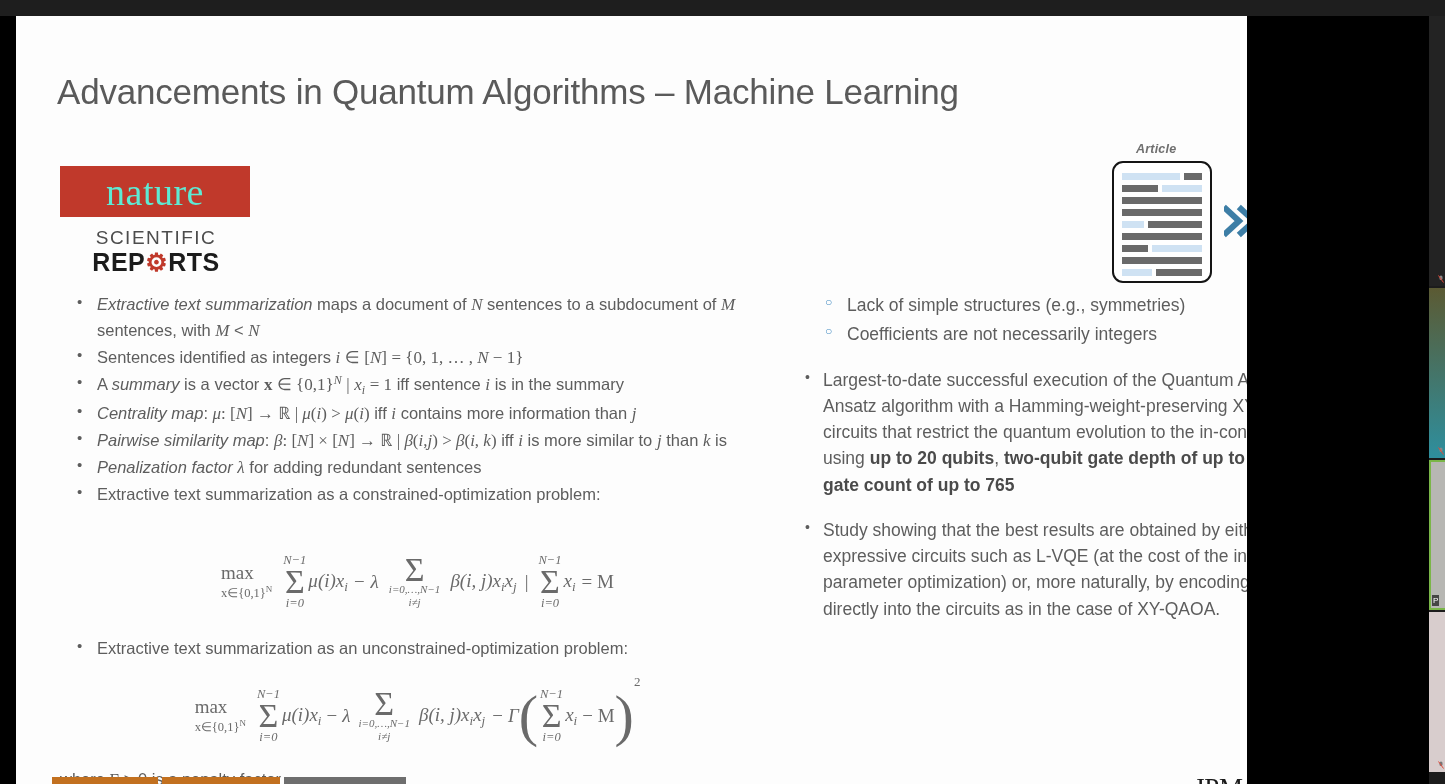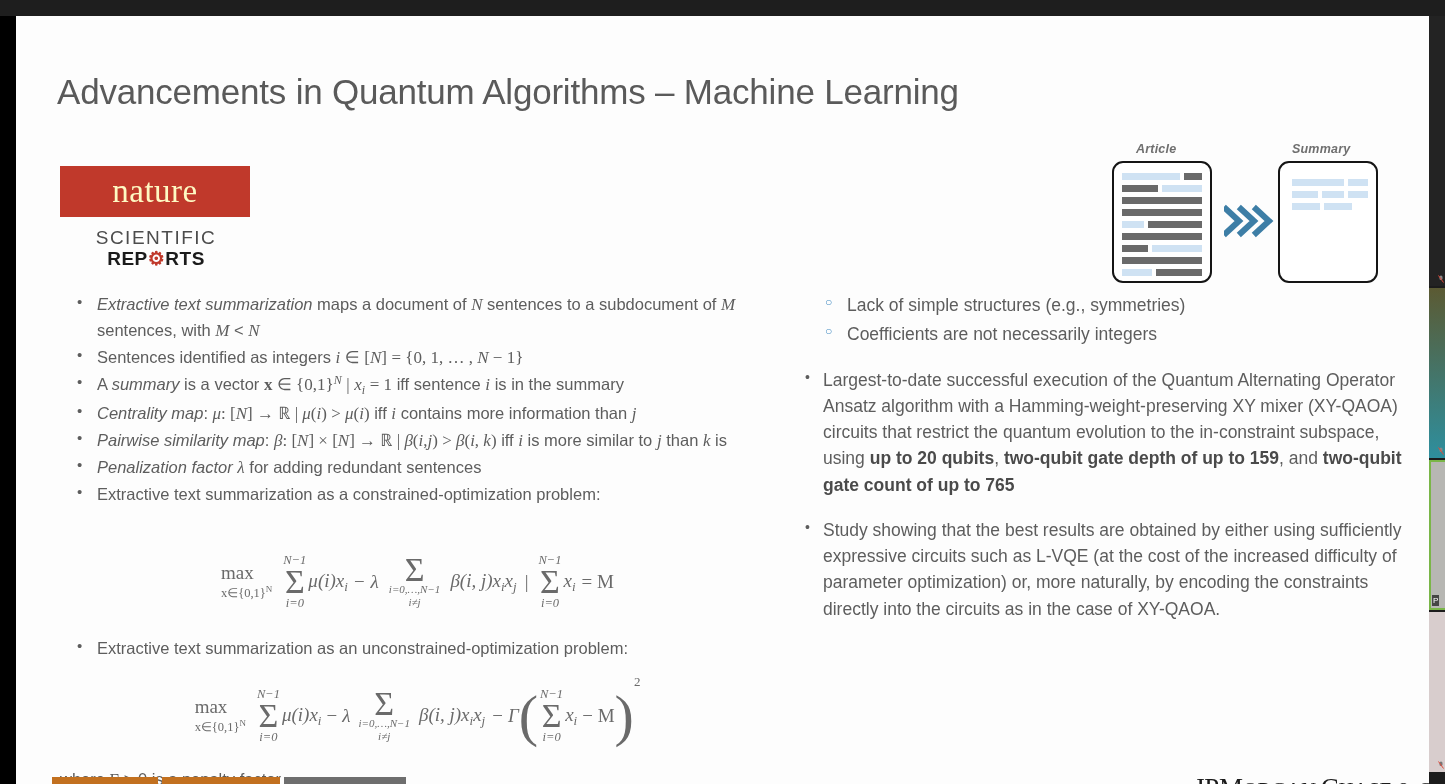--- a/index.html
+++ b/index.html
@@ -7,46 +7,46 @@
   body { font-family:"Liberation Sans", sans-serif; }
 
   #screen { position:relative; width:1445px; height:784px; background:#000; }
 
   
   .chrome-top { position:absolute; left:0; top:0; width:1445px; height:16px; background:#1e1e1e; }
   .chrome-left { position:absolute; left:0; top:16px; width:16px; height:768px; background:#000; }
 
   
   #slide {
-    position:absolute; left:16px; top:16px; width:1413px; height:768px;
+    position:absolute; left:16px; top:16px; width:1231px; height:768px;
     background:#fdfdfd; overflow:hidden;
   }
 
   .slide-title {
     position:absolute; left:41px; top:56px; width:1100px;
     font-size:35px; font-weight:400; color:#5a5a5a; letter-spacing:-0.2px;
     white-space:nowrap;
   }
 
   
   .nature-block { position:absolute; left:44px; top:150px; width:192px; }
   .nature-bar {
     width:190px; height:51px; background:#C0392B;
     display:flex; align-items:center; justify-content:center;
   }
   .nature-word {
-    font-family:"Liberation Serif", serif; font-size:33px; color:#fef9c3;
+    font-family:"Liberation Serif", serif; font-size:38px; color:#5eead4;
     font-weight:400; letter-spacing:0.5px; line-height:1;
   }
   .sr-line1 {
     margin-top:10px; text-align:center; font-size:19px; letter-spacing:1.5px;
     color:#4c4c4c; font-weight:400;
   }
   .sr-line2 {
-    text-align:center; font-size:19px; letter-spacing:0.5px;
+    text-align:center; font-size:25px; letter-spacing:0.5px;
     color:#1b1b1b; font-weight:700; line-height:1.05;
   }
   .sr-gear { color:#C0392B; }
 
   .paper-title {
     position:absolute; left:283px; top:170px; width:680px;
     font-size:21px; font-weight:700; color:#1d1d1d; line-height:1.38;
     letter-spacing:-0.3px;
   }
 

